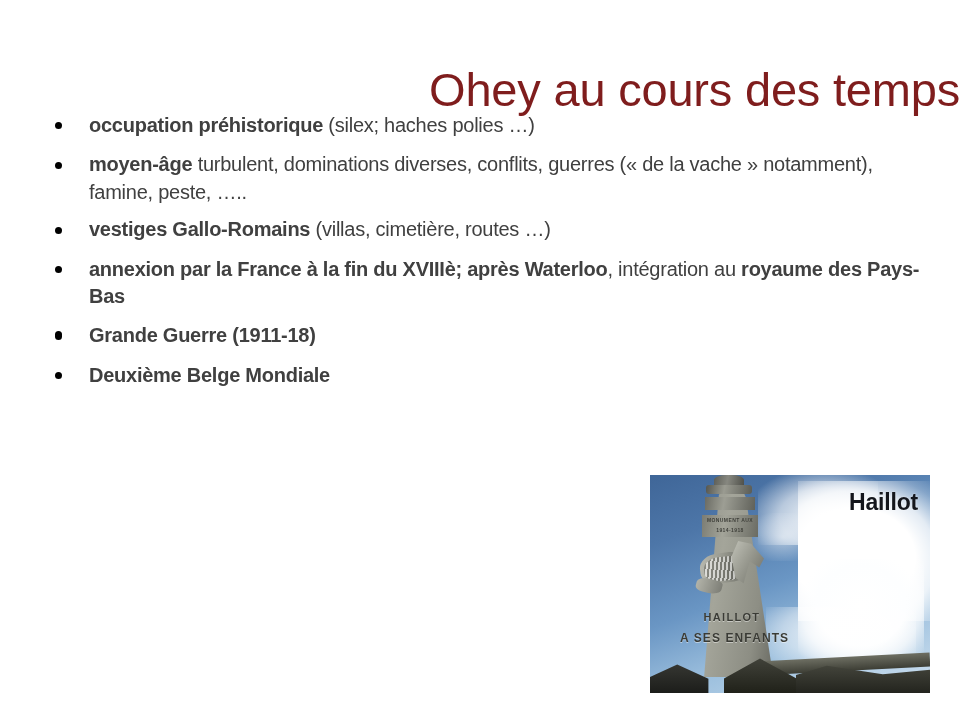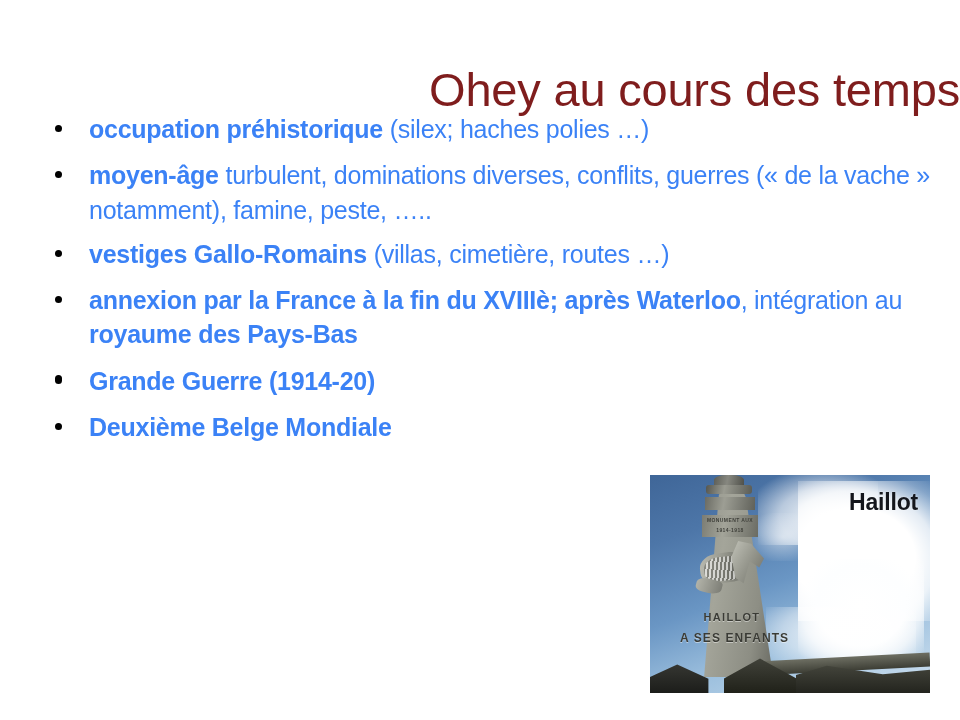--- a/index.html
+++ b/index.html
@@ -43,23 +43,23 @@
     left: 46px;
     width: 888px;
     margin: 0;
     padding: 0;
     list-style: none;
   }
   .bullet-item {
     position: relative;
     padding-left: 43px;
     margin: 0 0 12px 0;
-    font-size: 25px;
+    font-size: 20px;
     line-height: 1.37;
-    color: #3b82f6;
+    color: #404040;
     letter-spacing: -0.25px;
   }
   .bullet-item:last-child { margin-bottom: 0; }
   .bullet-dot {
     position: absolute;
     left: 9px;
     top: 0.52em;
     width: 7px;
     height: 7px;
     background: #000000;
@@ -297,21 +297,21 @@
       <span class="bullet-dot"></span>
       <span class="b">annexion par la France à la fin du XVIIIè; après Waterloo</span><span class="r">, intégration au </span><span class="b">royaume des Pays-Bas</span>
     </li>
 
     <li class="bullet-item">
       <span class="bullet-dot"></span>
     </li>
 
     <li class="bullet-item">
       <span class="bullet-dot"></span>
-      <span class="b">Grande Guerre (1914-20)</span>
+      <span class="b">Grande Guerre (1911-18)</span>
     </li>
 
     <li class="bullet-item">
       <span class="bullet-dot"></span>
       <span class="b">Deuxième Belge Mondiale</span>
     </li>
 
   </ul>
 
   <div class="photo">

